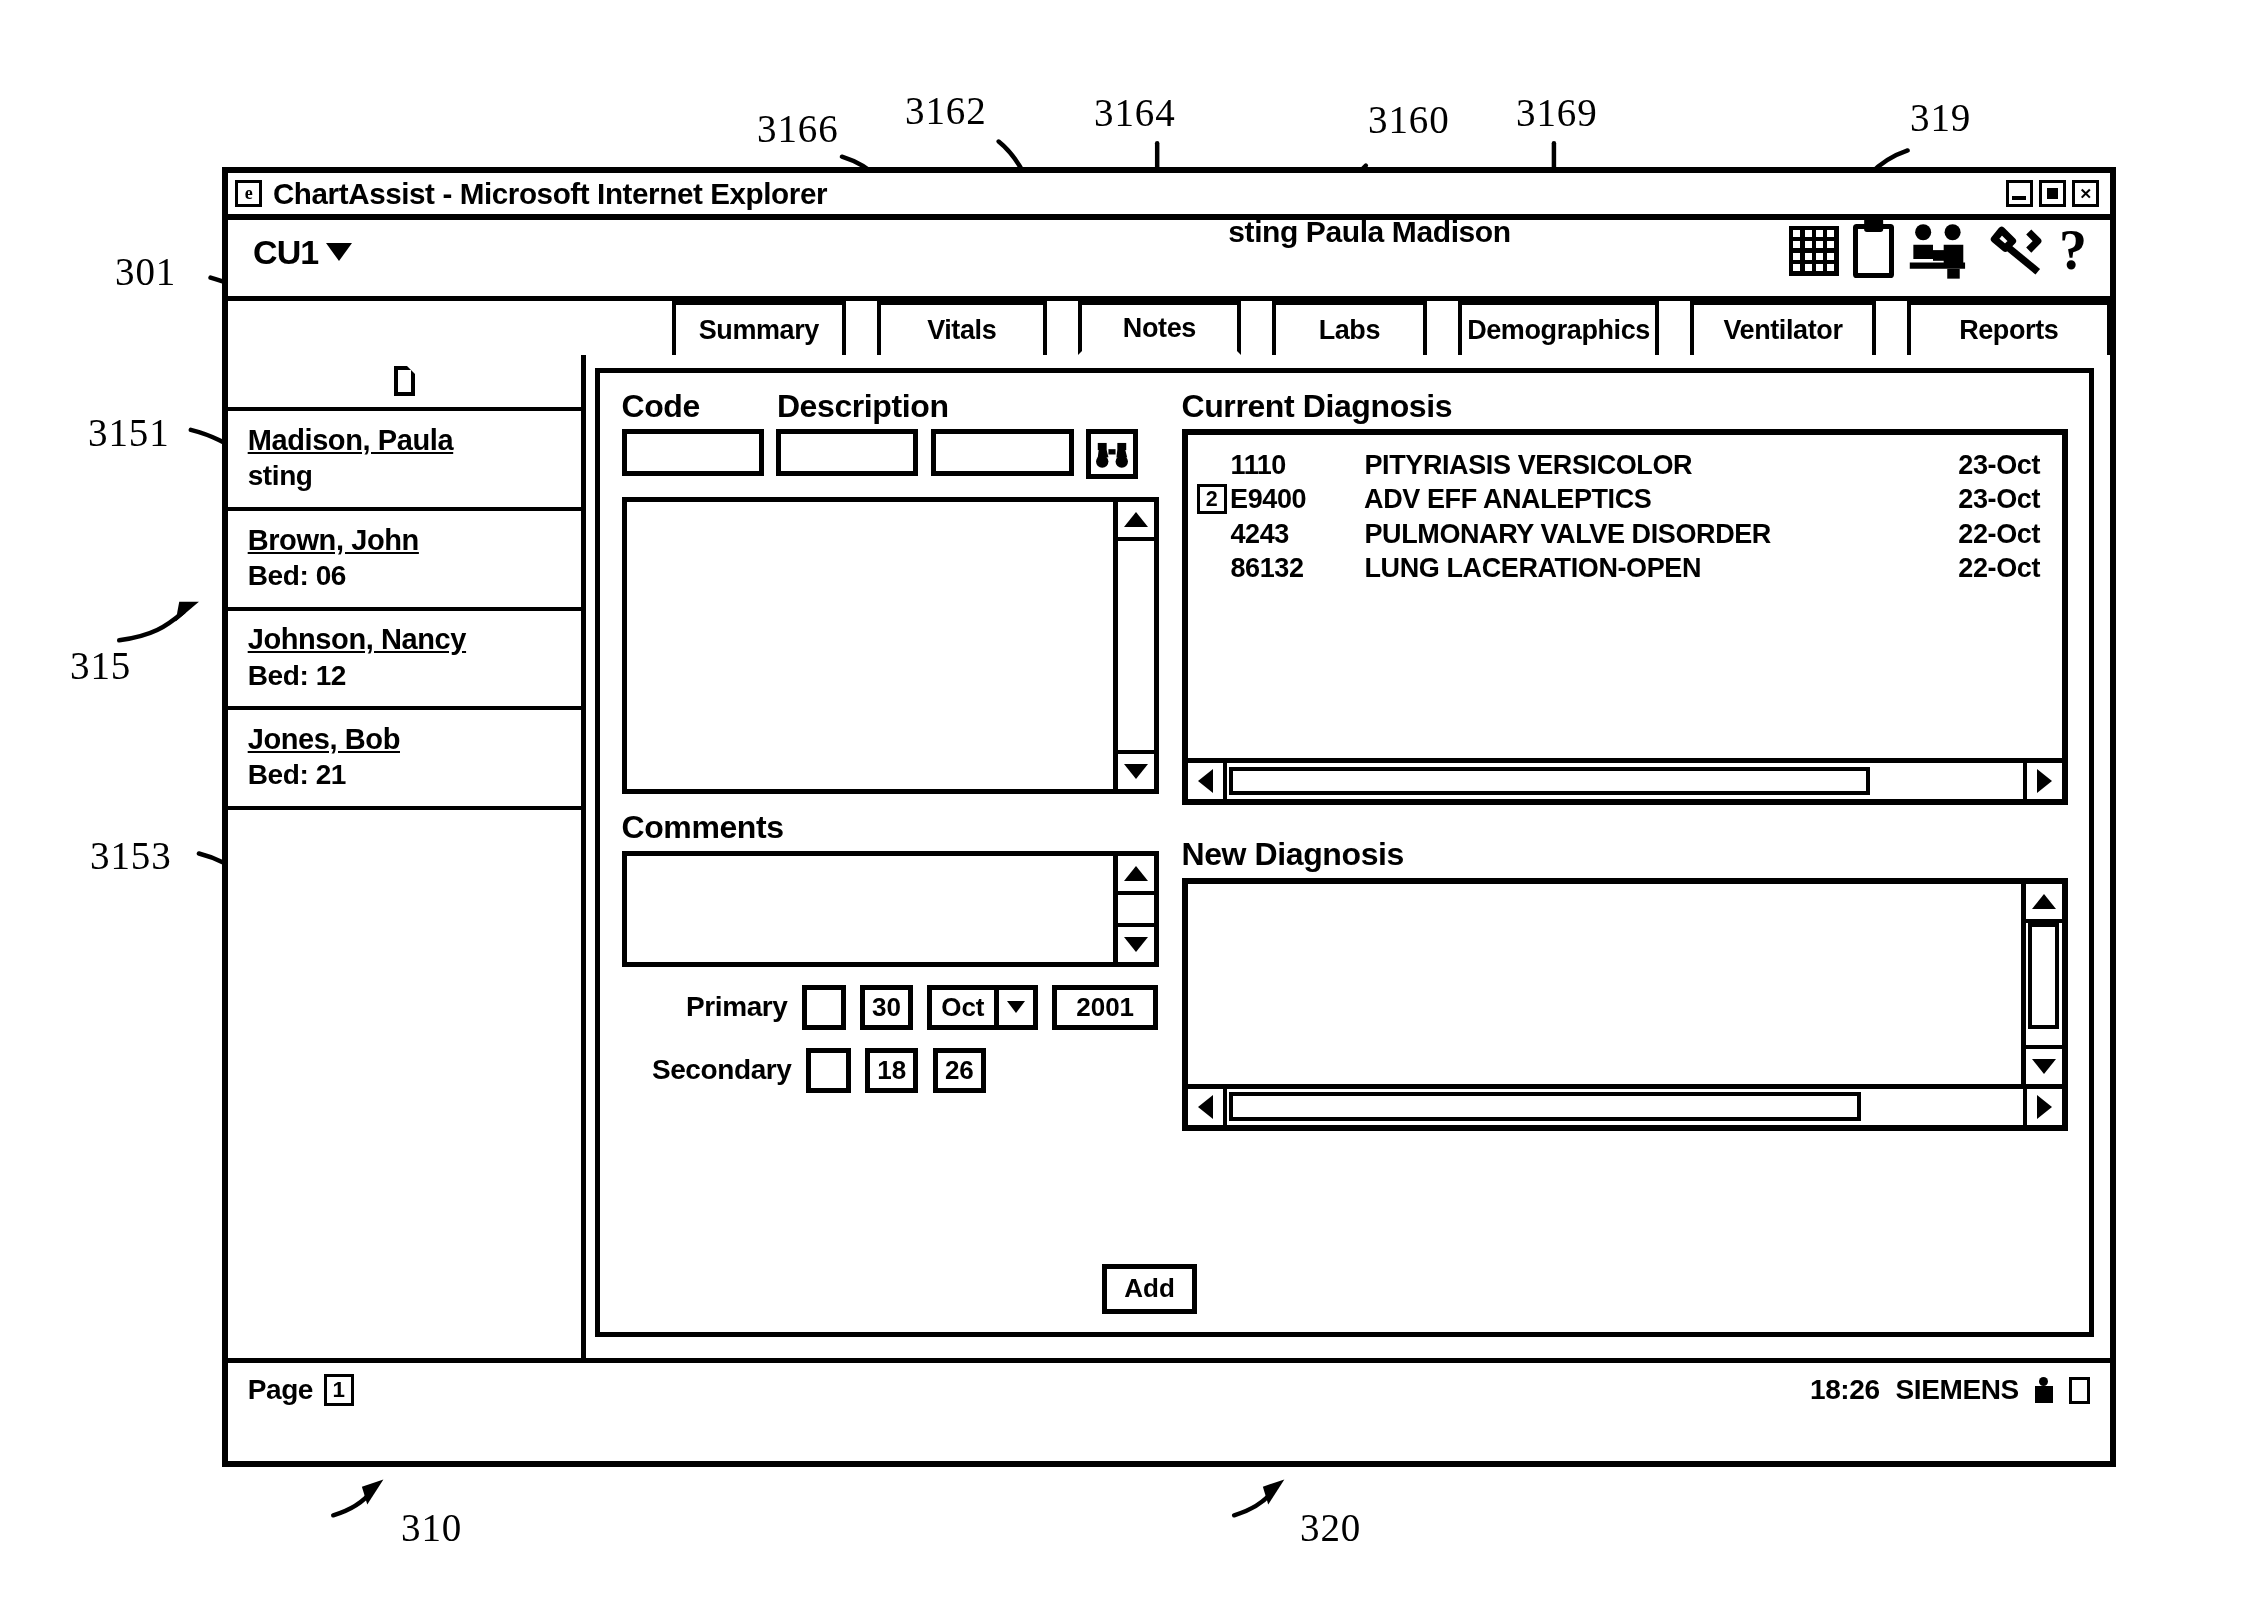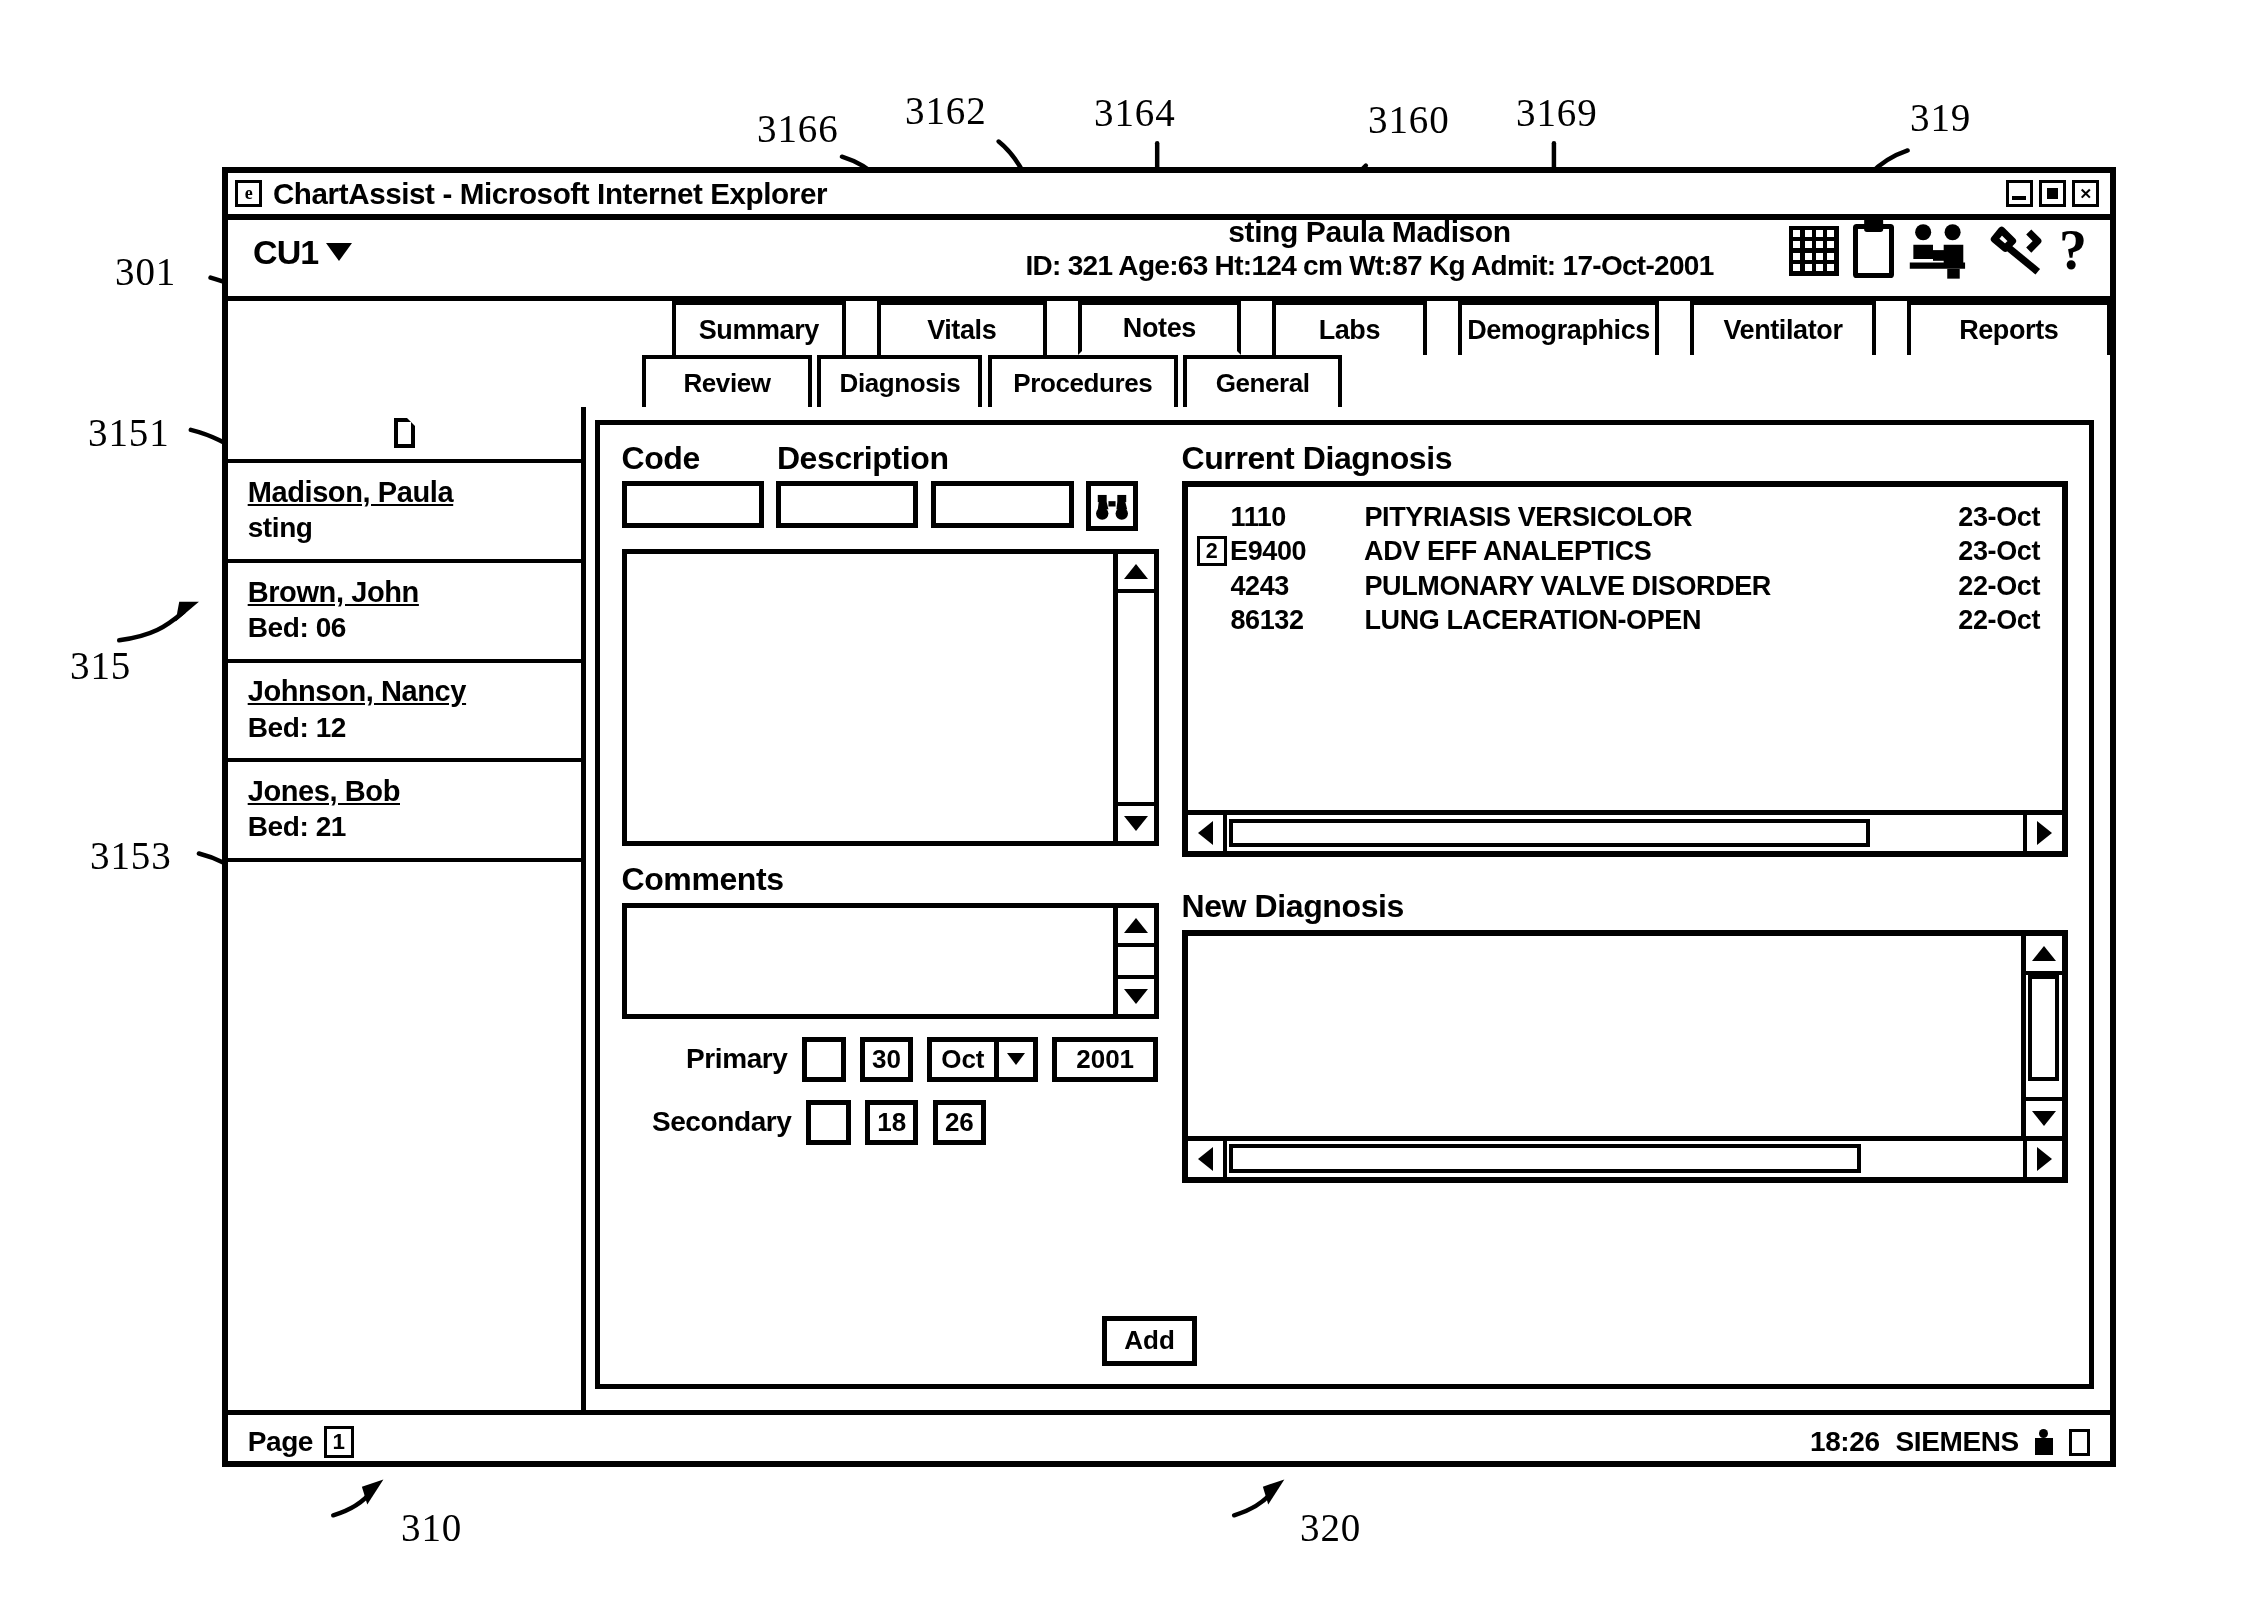--- a/index.html
+++ b/index.html
@@ -261,21 +261,20 @@
   </div>
 
   <div class="headrow">
     <div class="cu-sel">
       <span>CU1</span>
       <span class="caret-dn"></span>
     </div>
 
     <div class="ptinfo">
       <div class="ptname">sting Paula Madison</div>
-      <div class="ptdetail">ID: 321  Age:63  Ht:124 cm Wt:87 Kg Admit: 17-Oct-2001</div>
     </div>
 
     <div class="toolbar">
       <div class="tbicon">
         <div class="ico-grid">
             <span></span>
             <span></span>
             <span></span>
             <span></span>
           <span></span>
@@ -320,26 +319,20 @@
   <div class="tabs-main">
     <div class="tab" style="width:181px">Summary</div>
     <div class="tab" style="width:177px">Vitals</div>
     <div class="tab active" style="width:170px">Notes</div>
     <div class="tab" style="width:161px">Labs</div>
     <div class="tab" style="width:208px">Demographics</div>
     <div class="tab" style="width:193px">Ventilator</div>
     <div class="tab" style="width:213px">Reports</div>
   </div>
 
-  <div class="tabs-sub">
-    <div class="subtab" style="width:170px">Review</div>
-    <div class="subtab" style="width:165px">Diagnosis</div>
-    <div class="subtab" style="width:190px">Procedures</div>
-    <div class="subtab" style="width:159px">General</div>
-  </div>
 
   <div class="body-split">
 
     <div class="leftcol">
       <div class="left-head">
         <div class="doc-ico"></div>
       </div>
 
       <div class="pt">
         <div class="pt-name">Madison, Paula</div>

